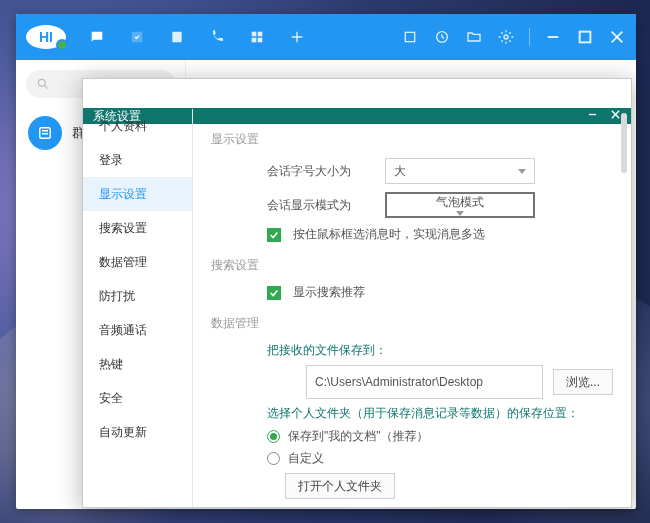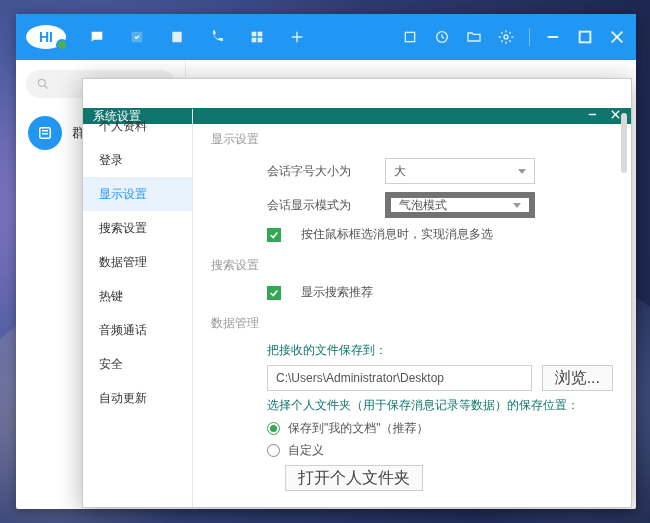--- a/index.html
+++ b/index.html
@@ -39,28 +39,28 @@
   .dlg-body{position:absolute;top:30px;left:0;right:0;bottom:0;display:flex;}
   .nav{width:110px;border-right:1px solid #e6e6e6;}
   .nav-item{height:34px;display:flex;align-items:center;padding-left:16px;font-size:12px;color:#333;cursor:pointer;}
   .nav-item.active{background:#e9f3fe;color:#2196f3;}
   .pane{flex:1;overflow:hidden;padding:8px 18px 0 18px;font-size:12px;color:#555;position:relative;}
   .pane::before{content:"";position:absolute;right:4px;top:4px;width:6px;height:60px;background:#d9d9d9;border-radius:3px;}
   .section-title{color:#9a9a9a;font-size:12px;margin:14px 0 10px 0;}
   .row{display:flex;align-items:center;margin:8px 0 8px 56px;gap:26px;}
   .rowlbl{width:92px;color:#555;}
   .select{height:26px;border:1px solid #cfcfcf;background:#fff;display:flex;align-items:center;justify-content:space-between;padding:0 8px;color:#555;font-size:12px;min-width:150px;}
-  .select.hl{border:6px solid #737373;}
+  .select.hl{border:2px solid #737373;flex-direction:column;}
   .select .caret{border-left:4px solid transparent;border-right:4px solid transparent;border-top:5px solid #999;}
-  .chk{display:flex;align-items:center;gap:20px;margin:6px 0 6px 56px;}
+  .chk{display:flex;align-items:center;gap:12px;margin:6px 0 6px 56px;}
   .chkbox{width:14px;height:14px;background:#33a852;display:flex;align-items:center;justify-content:center;color:#fff;}
   .chkbox svg{width:10px;height:10px;}
   .pathrow{display:flex;gap:10px;margin:6px 0 6px 56px;align-items:center;}
-  .pathinput{flex:1;height:26px;border:1px solid #cfcfcf;padding:0 8px;display:flex;align-items:center;color:#555;font-size:12px;}
-  .btn{height:26px;border:1px solid #cfcfcf;background:#fafafa;padding:0 12px;display:flex;align-items:center;font-size:16px;color:#444;cursor:pointer;}
+  .pathinput{flex:1;height:34px;border:1px solid #cfcfcf;padding:0 8px;display:flex;align-items:center;color:#555;font-size:12px;margin-left:39px;}
+  .btn{height:26px;border:1px solid #cfcfcf;background:#fafafa;padding:0 12px;display:flex;align-items:center;font-size:12px;color:#444;cursor:pointer;}
   .plain{margin:6px 0 6px 56px;color:#0f766e;}
   .radio{display:flex;align-items:center;gap:8px;margin:5px 0 5px 56px;}
   .rdot{width:13px;height:13px;border:1px solid #888;border-radius:50%;display:flex;align-items:center;justify-content:center;}
   .rdot.sel{border-color:#33a852;}
   .rdot.sel::after{content:"";width:7px;height:7px;background:#33a852;border-radius:50%;}
 </style>
 </head>
 <body>
 
 <div class="bg"></div>
@@ -186,22 +186,23 @@
           </svg></span>
     </span>
   </div>
   <div class="dlg-body">
     <div class="nav" id="nav">
         <div class="nav-item">个人资料</div>
         <div class="nav-item">登录</div>
         <div class="nav-item active">显示设置</div>
         <div class="nav-item">搜索设置</div>
         <div class="nav-item">数据管理</div>
+        <div class="nav-item">防打扰</div>
+        <div class="nav-item">音频通话</div>
         <div class="nav-item">热键</div>
-        <div class="nav-item">音频通话</div>
         <div class="nav-item">安全</div>
         <div class="nav-item">自动更新</div>
       </div>
     <div class="pane">
 
       <div class="section-title">显示设置</div>
       <div class="row">
         <span class="rowlbl">会话字号大小为</span>
         <div class="select" style="min-width:150px">
           <span>大</span>

